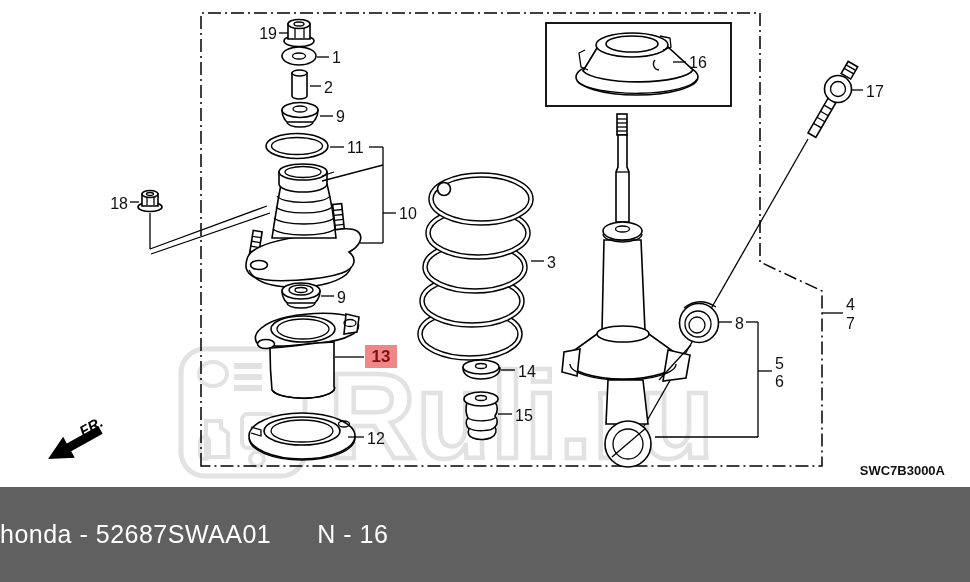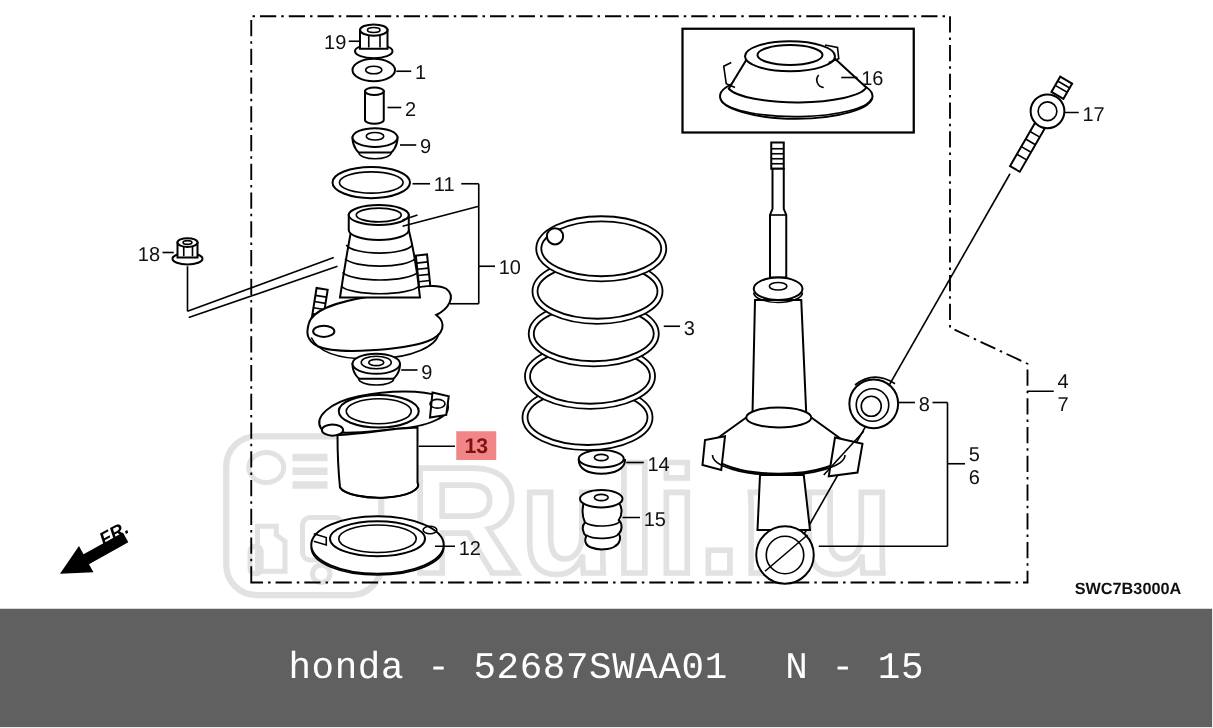--- a/index.html
+++ b/index.html
@@ -1,22 +1,22 @@
 <!DOCTYPE html>
 <html><head>
 <meta charset="utf-8">
 <style>
   html,body{margin:0;padding:0;background:#fff;}
   .stage{position:relative;width:970px;height:582px;background:#ffffff;overflow:hidden;
          font-family:"Liberation Sans", sans-serif;}
   .stage svg{position:absolute;left:0;top:0;}
   .footer-bar{position:absolute;left:0;top:487px;width:970px;height:95px;
-              background:#606060;display:flex;align-items:center;justify-content:center;
-              gap:46px;color:#ffffff;font-size:30px;letter-spacing:0.5px;
-              font-family:Liberation Mono, monospace;}
+              background:#606060;display:flex;align-items:center;
+              gap:46px;color:#ffffff;font-size:25px;letter-spacing:0.5px;
+              font-family:Liberation Sans, sans-serif;}
   text{font-family:"Liberation Sans", sans-serif;}
   .plbl{font-size:16px;fill:#111;}
   .code{font-size:13px;font-weight:bold;fill:#111;}
   .wmtext{font-size:122px;font-weight:bold;fill:none;stroke:#e2e2e2;stroke-width:4.5px;}
   .hl-txt{font-size:17px;font-weight:bold;fill:#7e1111;}
   .ln{stroke:#000;stroke-width:1.3;fill:none;}
   .sh{stroke:#000;stroke-width:1.6;fill:#fff;}
   .shn{stroke:#000;stroke-width:1.3;fill:none;}
   .wm{stroke:#e2e2e2;fill:none;}
 </style>
@@ -312,15 +312,15 @@
       <polygon points="0,0 24,-12 24,-4.5 60,-4.5 60,4.5 24,4.5 24,12" fill="#000"></polygon>
     </g>
     <text x="83" y="437" transform="rotate(-29 83 437)" font-size="15" font-weight="bold" font-style="italic" fill="#000">FR.</text>
   </g>
 
   <text class="code" x="945" y="475" text-anchor="end">SWC7B3000A</text>
 </svg>
 
 <div class="footer-bar">
   <span>honda - 52687SWAA01</span>
-  <span>N - 15</span>
+  <span>N - 16</span>
 </div>
 </div>
 
 </body></html>

